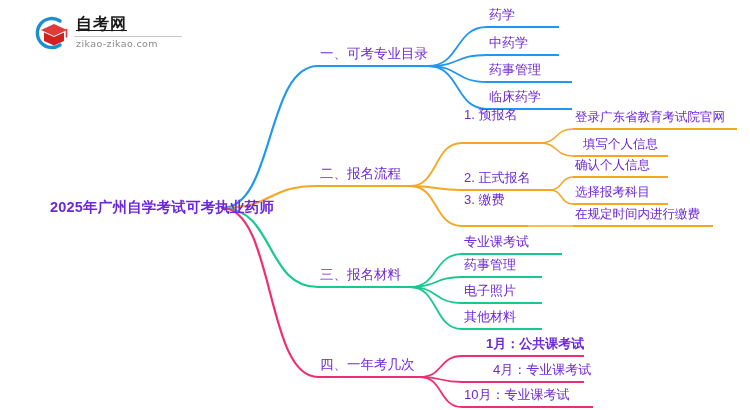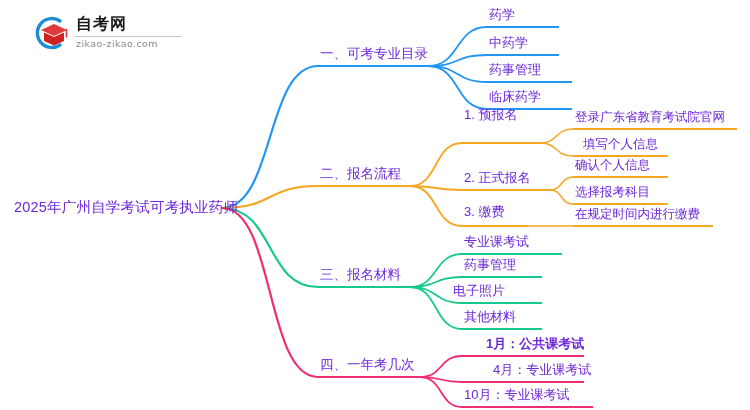--- a/index.html
+++ b/index.html
@@ -15,31 +15,31 @@
 
   .node{
     position:absolute;
     white-space:nowrap;
     color:#6d28d9;
     line-height:1.15;
     transform:translateY(-50%);
   }
   .node .txt{display:inline-block;padding:0 2px 2px 2px;}
 
-  .root{font-size:14.5px;font-weight:400;letter-spacing:0.2px;}
+  .root{font-size:14.5px;font-weight:700;letter-spacing:0.2px;margin-left:36px;}
   .lvl1{font-size:13.5px;font-weight:500;}
   .lvl2{font-size:13px;font-weight:400;}
   .lvl3{font-size:12.5px;font-weight:400;}
 
   
   #logo{position:absolute;left:30px;top:12px;width:160px;height:44px;}
   #logo .mark{position:absolute;left:0;top:2px;width:40px;height:38px;}
   #logo .brand{
     position:absolute;left:46px;top:2px;
-    font-size:16px;font-weight:700;color:#1a1a1a;letter-spacing:1px;
+    font-size:16px;font-weight:700;color:#1a1a1a;letter-spacing:1px;text-decoration:underline;
   }
   #logo .rule{
     position:absolute;left:44px;top:24px;width:108px;height:1px;background:#c8c8c8;
   }
   #logo .url{
     position:absolute;left:46px;top:26px;
     font-size:9.5px;color:#8a8a8a;letter-spacing:0.4px;
     font-family:"DejaVu Sans",sans-serif;
   }
 </style>
@@ -116,25 +116,25 @@
       <div class="node lvl2" style="left: 487px; top: 44px;"><span class="txt">中药学</span></div>
       <div class="node lvl2" style="left: 487px; top: 71px; text-align: right;"><span class="txt">药事管理</span></div>
       <div class="node lvl2" style="left: 487px; top: 98px;"><span class="txt">临床药学</span></div>
       <div class="node lvl1" style="left: 318px; top: 175px;"><span class="txt">二、报名流程</span></div>
       <div class="node lvl2" style="left: 462px; top: 116px;"><span class="txt">1. 预报名</span></div>
       <div class="node lvl3" style="left: 573px; top: 118px;"><span class="txt">登录广东省教育考试院官网</span></div>
       <div class="node lvl3" style="left: 581px; top: 145px;"><span class="txt">填写个人信息</span></div>
       <div class="node lvl2" style="left: 462px; top: 179px;"><span class="txt">2. 正式报名</span></div>
       <div class="node lvl3" style="left: 573px; top: 166px;"><span class="txt">确认个人信息</span></div>
       <div class="node lvl3" style="left: 573px; top: 193px;"><span class="txt">选择报考科目</span></div>
-      <div class="node lvl2" style="left: 462px; top: 213px; text-align: center;"><span class="txt">3. 缴费</span></div>
+      <div class="node lvl2" style="left: 462px; top: 201px; text-align: center;"><span class="txt">3. 缴费</span></div>
       <div class="node lvl3" style="left: 573px; top: 215px;"><span class="txt">在规定时间内进行缴费</span></div>
       <div class="node lvl1" style="left: 318px; top: 276px;"><span class="txt">三、报名材料</span></div>
       <div class="node lvl2" style="left: 462px; top: 243px;"><span class="txt">专业课考试</span></div>
       <div class="node lvl2" style="left: 462px; top: 266px;"><span class="txt">药事管理</span></div>
-      <div class="node lvl2" style="left: 451px; top: 292px; text-align: right;"><span class="txt">电子照片</span></div>
+      <div class="node lvl2" style="left: 462px; top: 292px; text-align: right;"><span class="txt">电子照片</span></div>
       <div class="node lvl2" style="left: 462px; top: 318px;"><span class="txt">其他材料</span></div>
       <div class="node lvl1" style="left: 318px; top: 366px; font-family: Liberation Serif, serif;"><span class="txt">四、一年考几次</span></div>
       <div class="node lvl2" style="left: 484px; top: 345px; font-weight: bold;"><span class="txt">1月：公共课考试</span></div>
       <div class="node lvl2" style="left: 462px; top: 371px; margin-left: 29px;"><span class="txt">4月：专业课考试</span></div>
       <div class="node lvl2" style="left: 462px; top: 396px;"><span class="txt">10月：专业课考试</span></div>
     </div>
 </div>
 
 </body></html>

